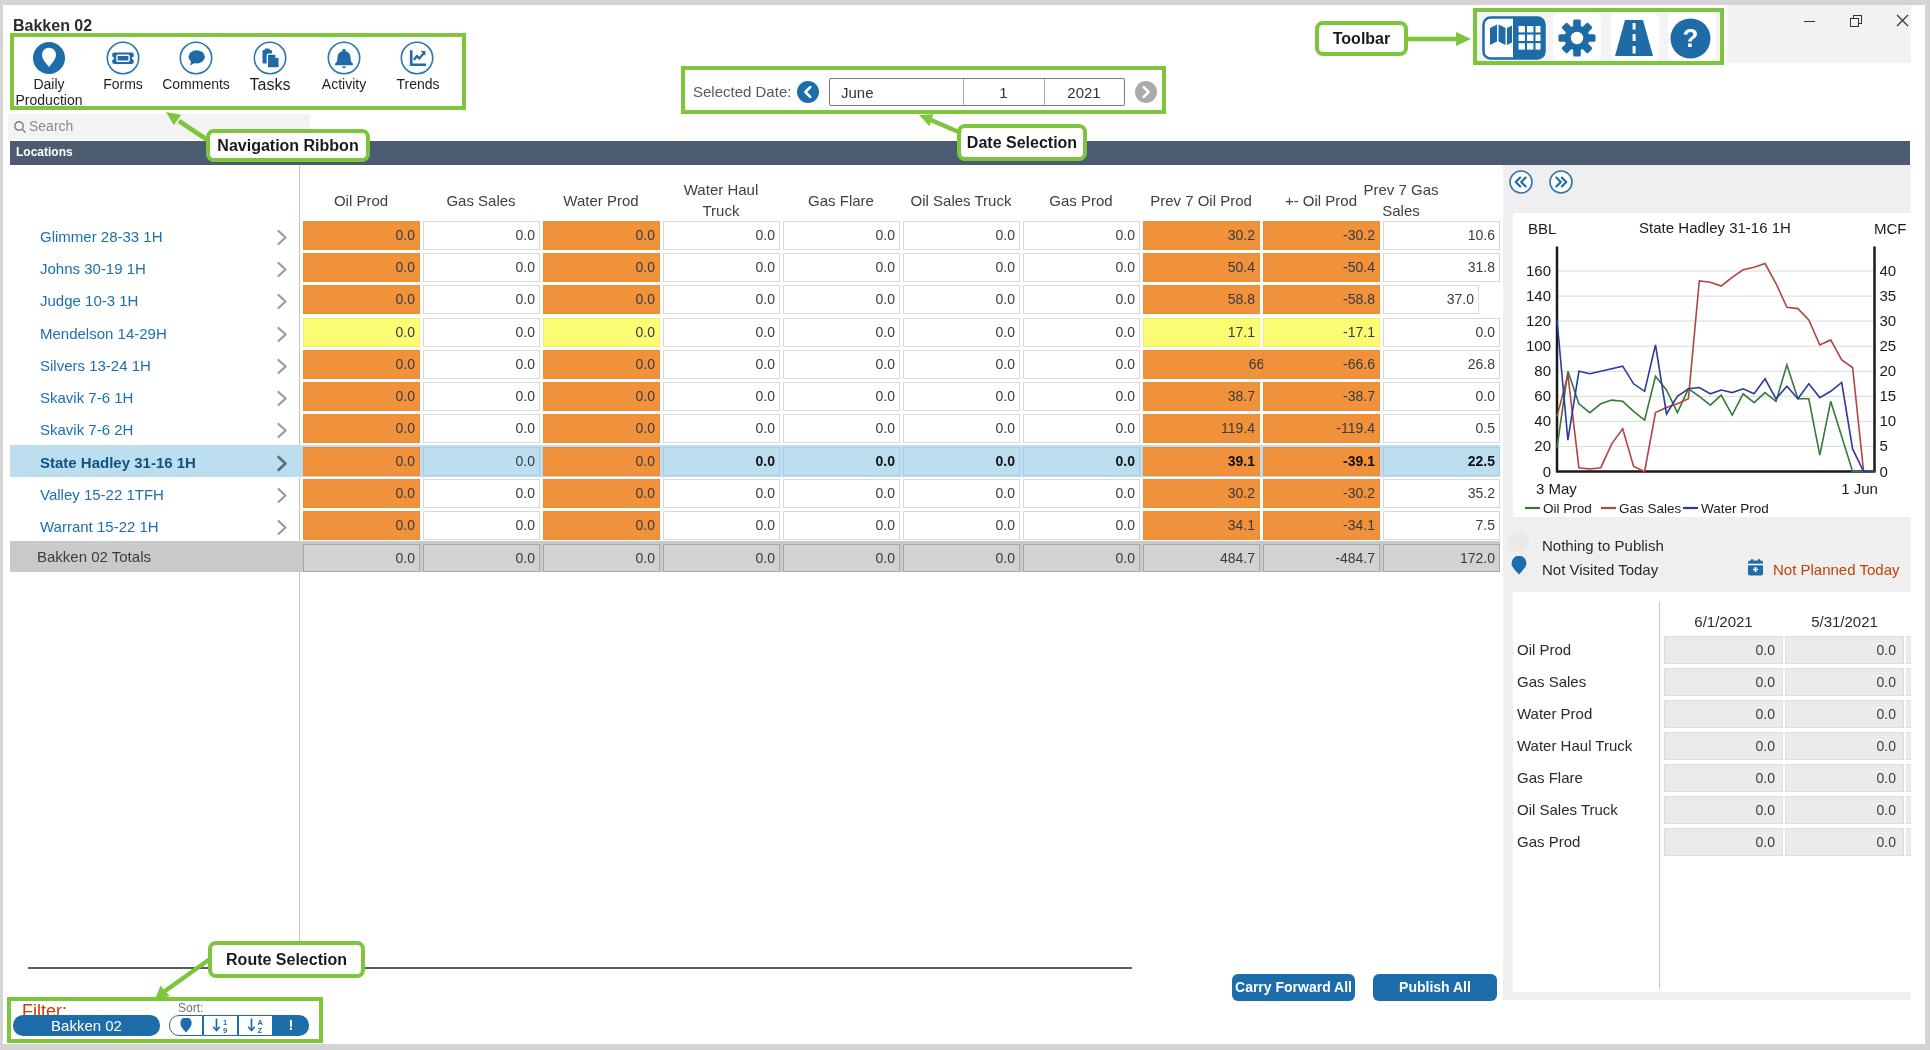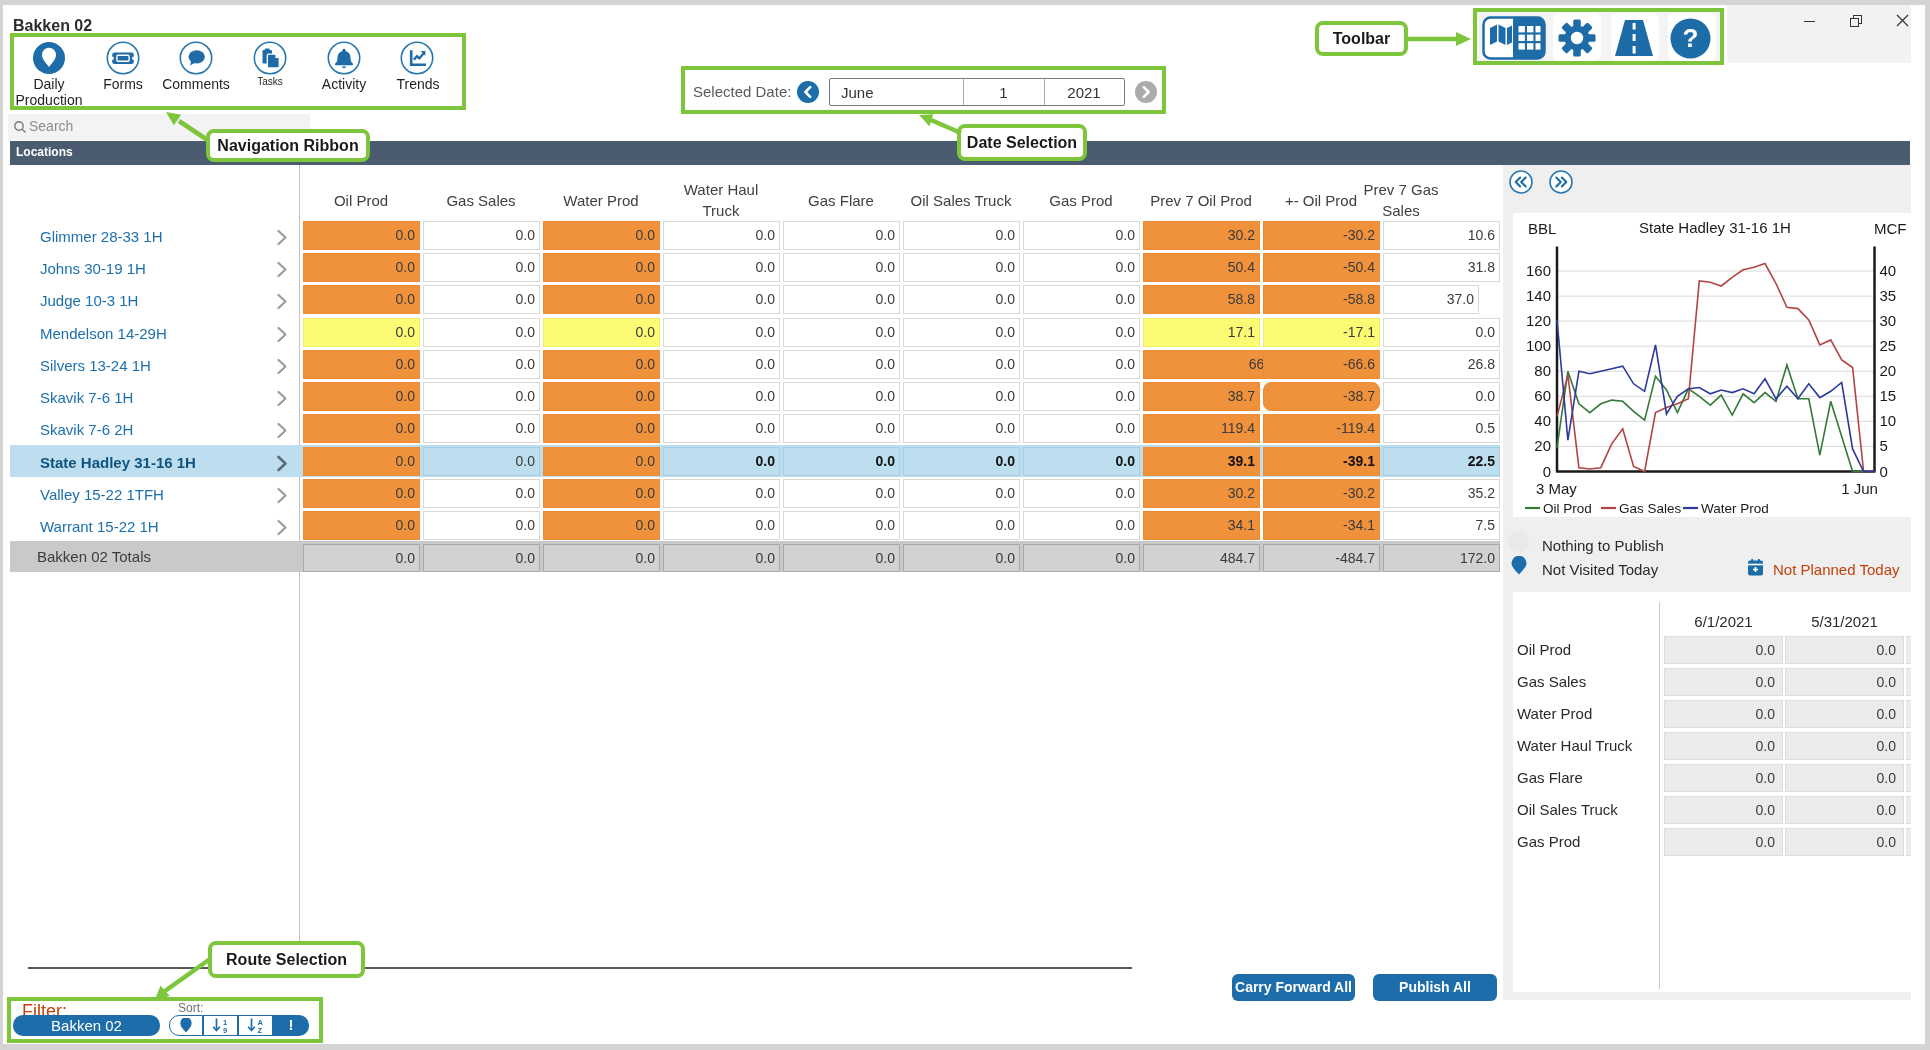--- a/index.html
+++ b/index.html
@@ -52,21 +52,21 @@
 <div class="abs" style="left:136px;top:76px;width:120px;text-align:center;font-size:14px;color:#1f1f1f;">Comments</div>
 <svg class="abs" style="left:253px;top:41px;" width="34" height="34">
     <circle cx="17" cy="17" r="15.7" fill="#fff" stroke="#2877ae" stroke-width="1.6"></circle>
     <g fill="#1e6ba8">
       <rect x="9.5" y="9" width="9.5" height="13.5" rx="1.2"></rect>
       <rect x="11.8" y="7.6" width="4.9" height="2.6" rx="1"></rect>
     </g>
     <path d="M15.5 13.2 h7.2 l3.5 3.5 v9 a1.2 1.2 0 0 1 -1.2 1.2 h-9.5 a1.2 1.2 0 0 1 -1.2 -1.2 v-11.3 a1.2 1.2 0 0 1 1.2 -1.2 Z" fill="#1e6ba8" stroke="#fff" stroke-width="1.3"></path>
     <path d="M22.4 13.5 v3.4 h3.4 Z" fill="#fff"></path>
   </svg>
-<div class="abs" style="left:210px;top:76px;width:120px;text-align:center;font-size:10px;color:#1f1f1f;">Tasks</div>
+<div class="abs" style="left:210px;top:76px;width:120px;text-align:center;font-size:16px;color:#1f1f1f;">Tasks</div>
 <svg class="abs" style="left:327px;top:41px;" width="34" height="34">
     <circle cx="17" cy="17" r="15.7" fill="#fff" stroke="#2877ae" stroke-width="1.6"></circle>
     <path d="M17 7.8 a1.7 1.7 0 0 1 1.7 1.7 v0.7 a6.4 6.4 0 0 1 4.8 6.2 c0 3.7 1.1 5.1 2.3 6.2 a0.95 0.95 0 0 1 -0.7 1.6 h-16.2 a0.95 0.95 0 0 1 -0.7 -1.6 c1.2 -1.1 2.3 -2.5 2.3 -6.2 a6.4 6.4 0 0 1 4.8 -6.2 v-0.7 a1.7 1.7 0 0 1 1.7 -1.7 Z" fill="#1e6ba8"></path>
     <path d="M14.8 25.6 a2.3 2.3 0 0 0 4.4 0 Z" fill="#1e6ba8"></path>
   </svg>
 <div class="abs" style="left:284px;top:76px;width:120px;text-align:center;font-size:14px;color:#1f1f1f;">Activity</div>
 <svg class="abs" style="left:400px;top:41px;" width="34" height="34">
     <circle cx="17" cy="17" r="15.7" fill="#fff" stroke="#2877ae" stroke-width="1.6"></circle>
     <path d="M11.2 9.2 V23.8 H26" fill="none" stroke="#1e6ba8" stroke-width="2.6"></path>
     <path d="M13.8 18.8 L17 15.2 L19.3 17.4 L23.6 12.4" fill="none" stroke="#1e6ba8" stroke-width="2.3"></path>
@@ -168,21 +168,21 @@
     <path d="M2.5 2 L9.5 8.5 L2.5 15" fill="none" stroke="#9b9b9b" stroke-width="2.2" stroke-linecap="round" stroke-linejoin="round"></path>
   </svg>
 <div class="cell or" style="left:303px;top:382px;width:117px;">0.0</div>
 <div class="cell" style="left:423px;top:382px;width:117px;">0.0</div>
 <div class="cell or" style="left:543px;top:382px;width:117px;">0.0</div>
 <div class="cell" style="left:663px;top:382px;width:117px;">0.0</div>
 <div class="cell" style="left:783px;top:382px;width:117px;">0.0</div>
 <div class="cell" style="left:903px;top:382px;width:117px;">0.0</div>
 <div class="cell" style="left:1023px;top:382px;width:117px;">0.0</div>
 <div class="cell or" style="left:1143px;top:382px;width:117px;">38.7</div>
-<div class="cell or" style="left:1263px;top:382px;width:117px;border-radius:8px;">-38.7</div>
+<div class="cell or" style="left:1263px;top:382px;width:117px;">-38.7</div>
 <div class="cell" style="left:1383px;top:382px;width:117px;">0.0</div>
 <div class="loclabel" style="top:414px;">Skavik 7-6 2H</div>
 <svg class="abs" style="left:276px;top:422px;" width="12" height="17">
     <path d="M2.5 2 L9.5 8.5 L2.5 15" fill="none" stroke="#9b9b9b" stroke-width="2.2" stroke-linecap="round" stroke-linejoin="round"></path>
   </svg>
 <div class="cell or" style="left:303px;top:414px;width:117px;">0.0</div>
 <div class="cell" style="left:423px;top:414px;width:117px;">0.0</div>
 <div class="cell or" style="left:543px;top:414px;width:117px;">0.0</div>
 <div class="cell" style="left:663px;top:414px;width:117px;">0.0</div>
 <div class="cell" style="left:783px;top:414px;width:117px;">0.0</div>

